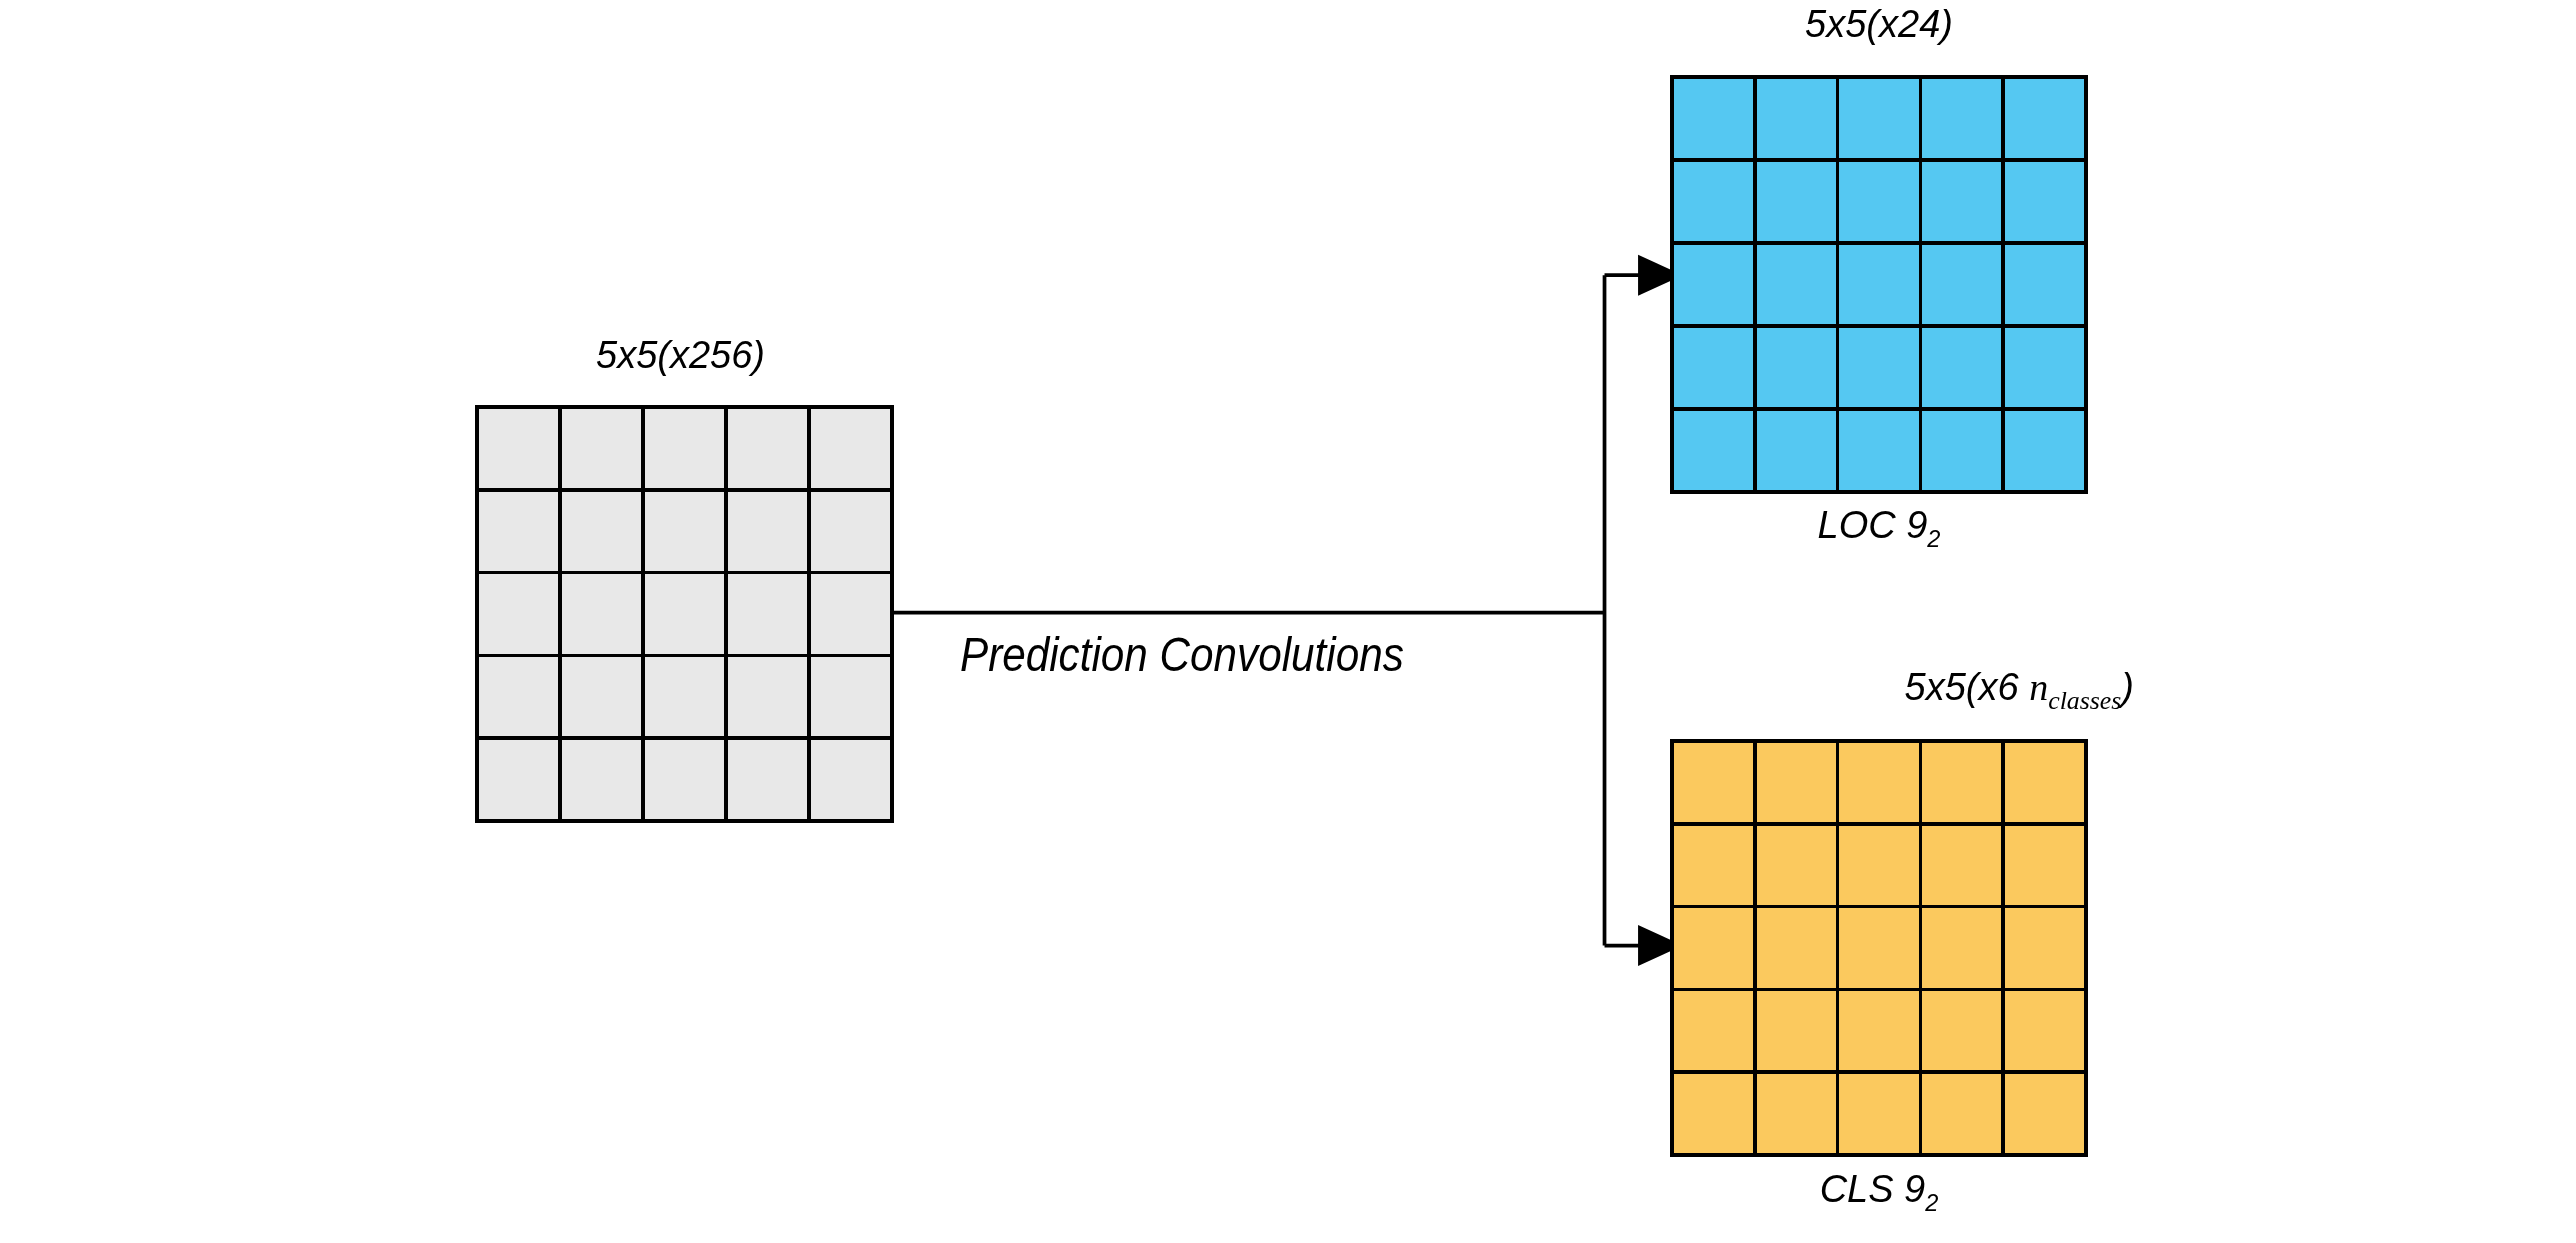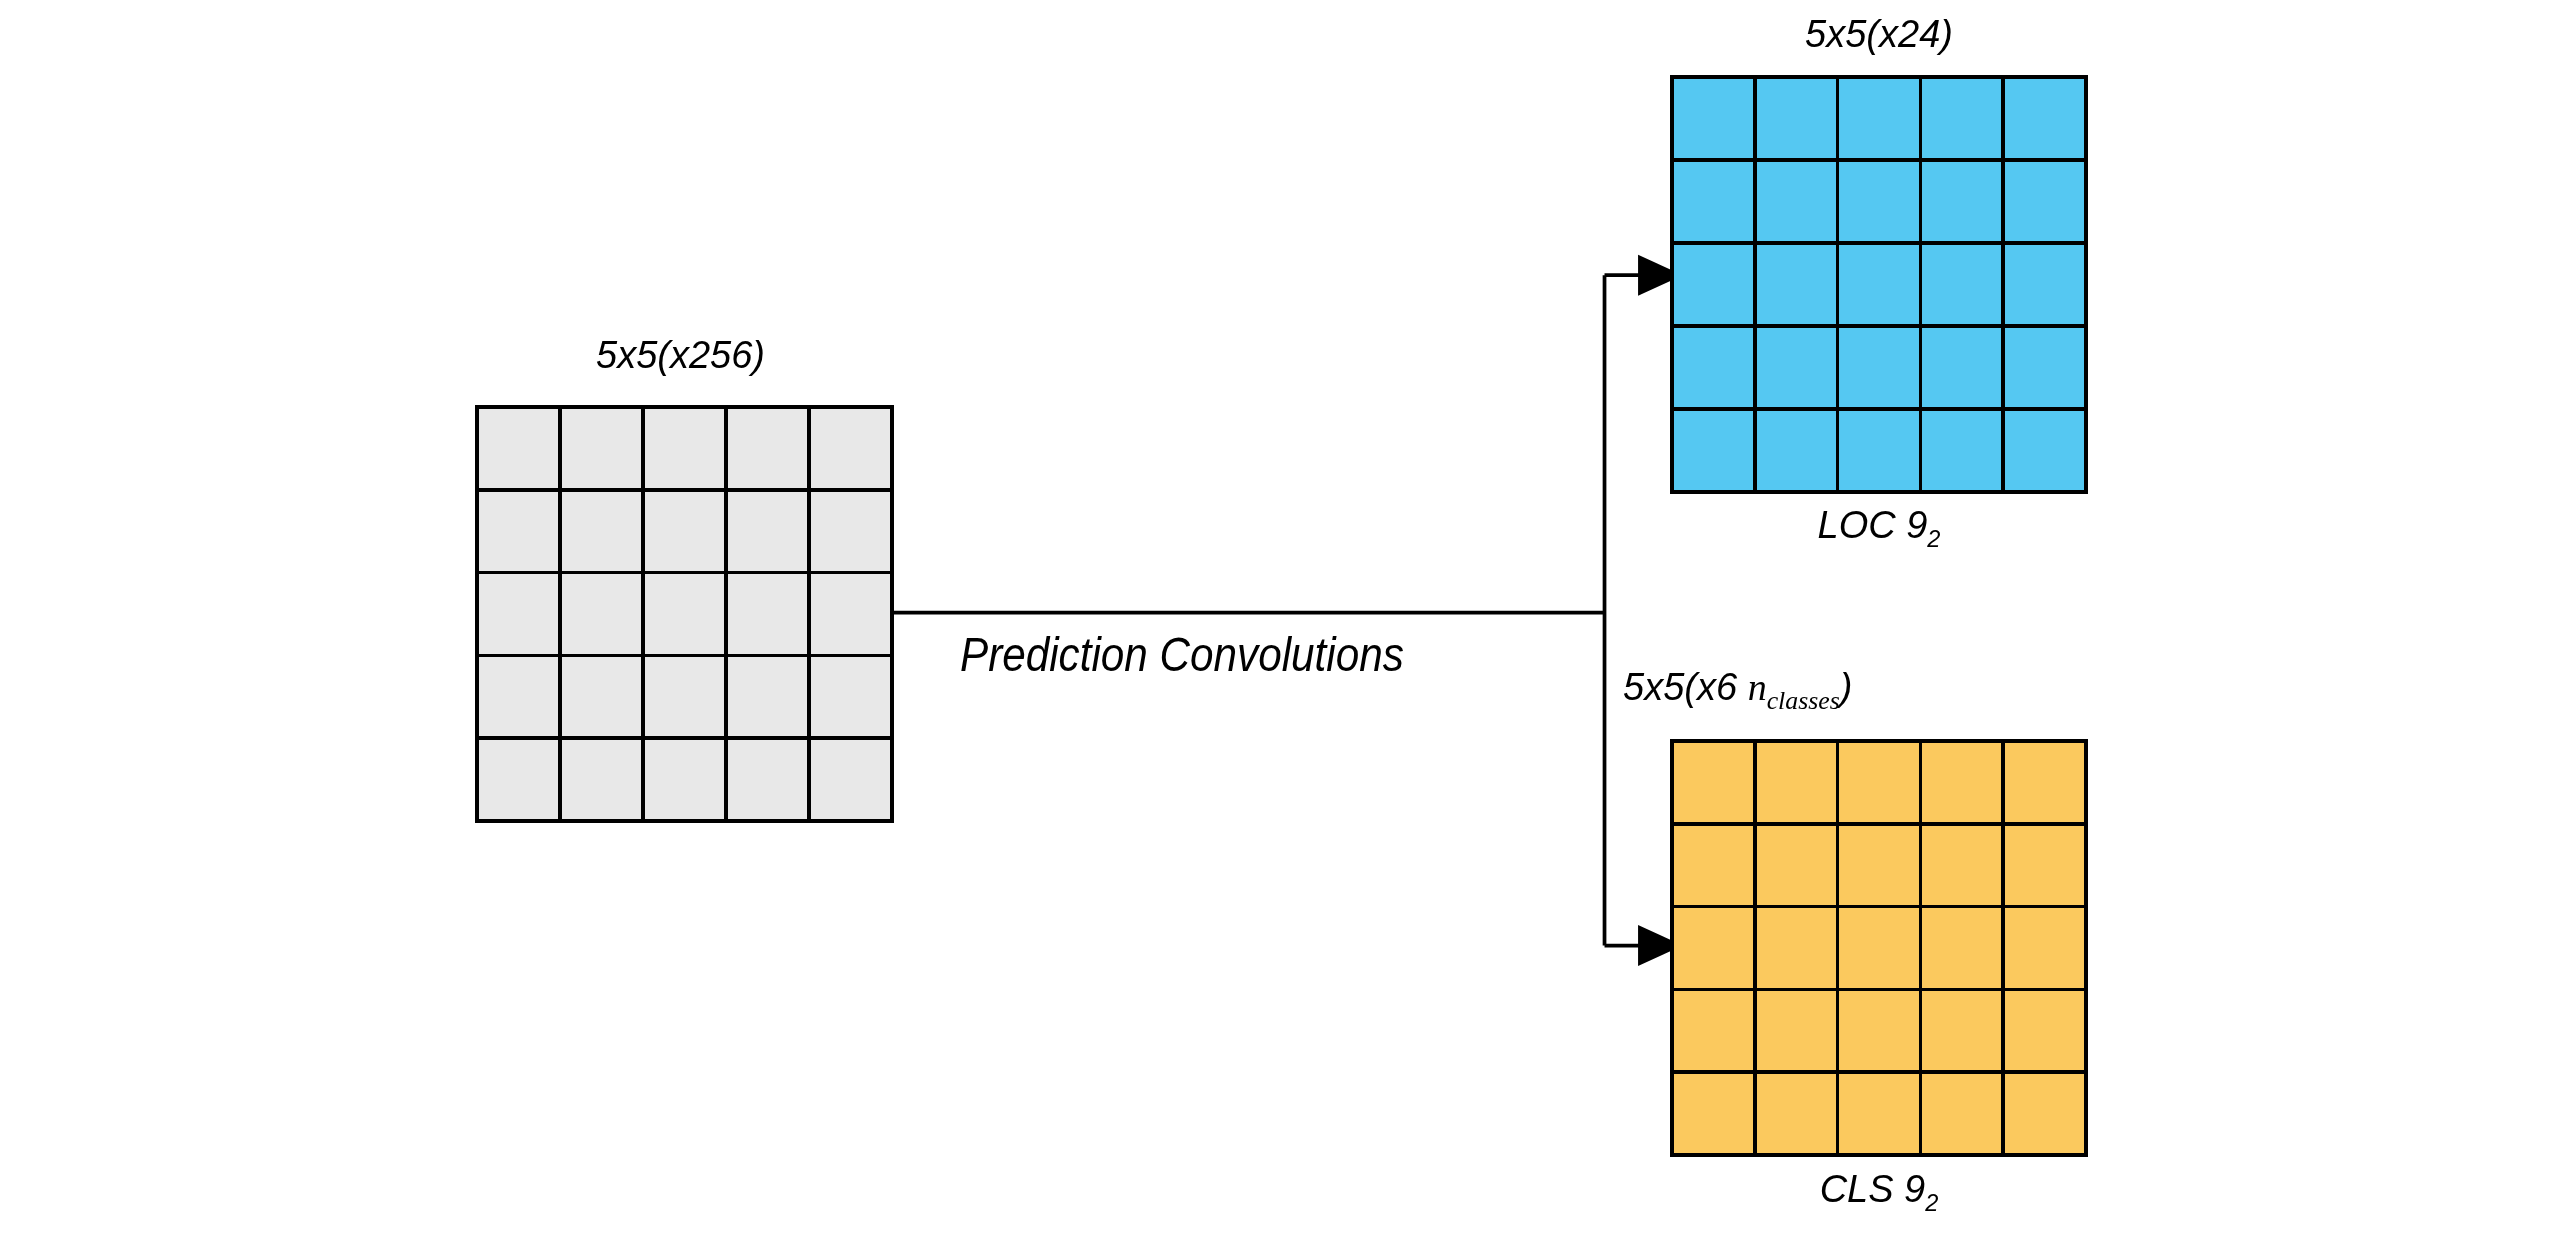--- a/index.html
+++ b/index.html
@@ -85,37 +85,37 @@
   }
   #fm-bottom-label {
     left: 475px;
     top: 834px;
     width: 419px;
     text-align: center;
     font-size: 38px;
   }
   #loc-top-label {
     left: 1670px;
-    top: 13px;
+    top: 3px;
     width: 418px;
     text-align: center;
     font-size: 38px;
   }
   #loc-bottom-label {
     left: 1670px;
     top: 504px;
     width: 418px;
     text-align: center;
     font-size: 38px;
   }
   #cls-top-label {
     left: 1623px;
     top: 665px;
     width: 511px;
-    text-align: left;
+    text-align: right;
     font-size: 38px;
   }
   #cls-bottom-label {
     left: 1670px;
     top: 1168px;
     width: 418px;
     text-align: center;
     font-size: 38px;
   }
 

